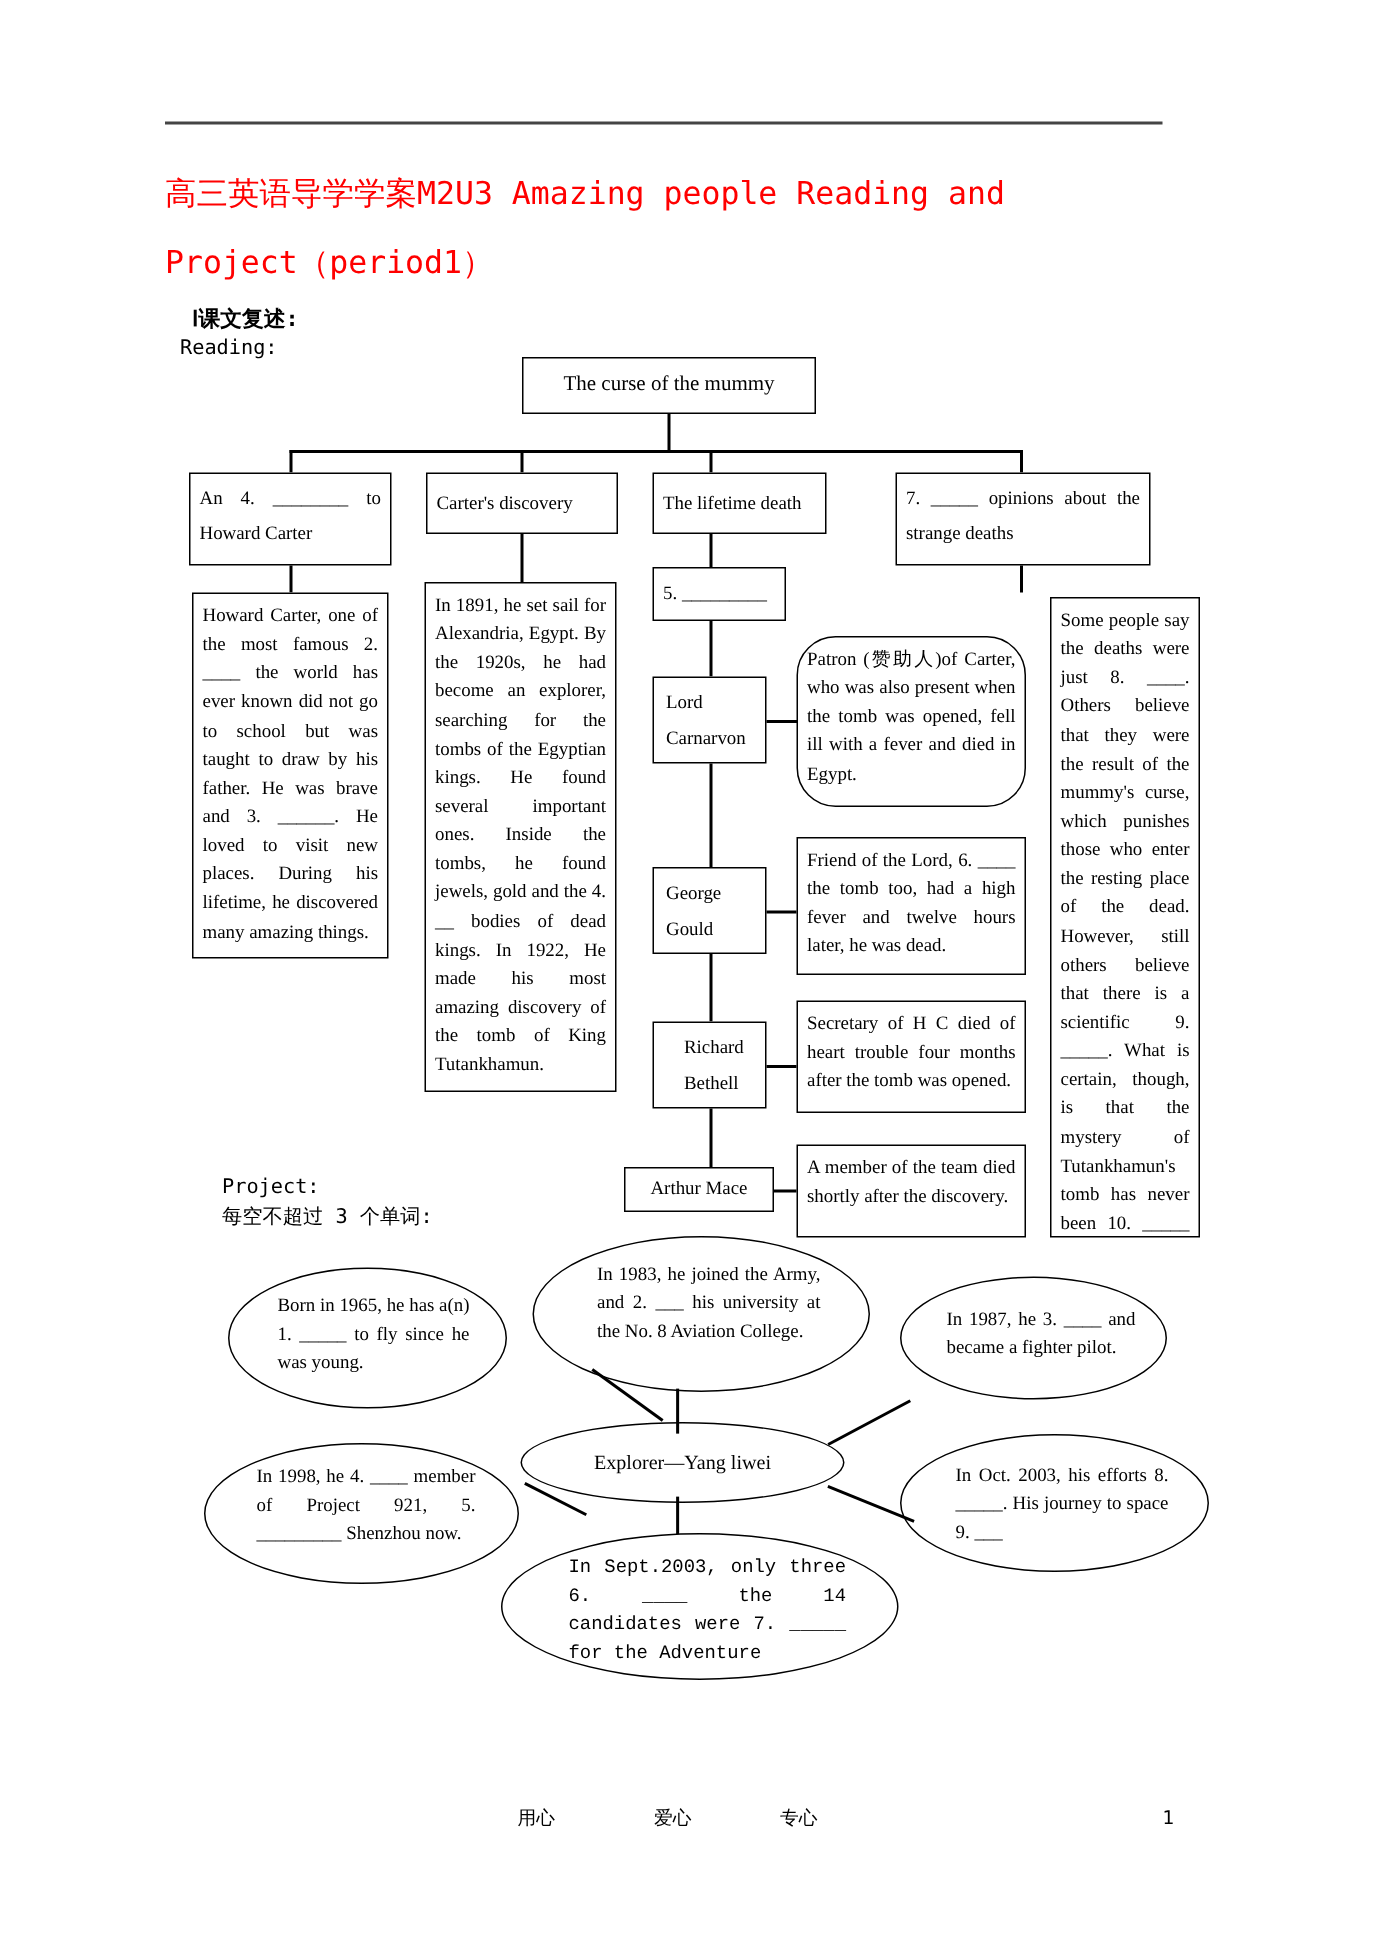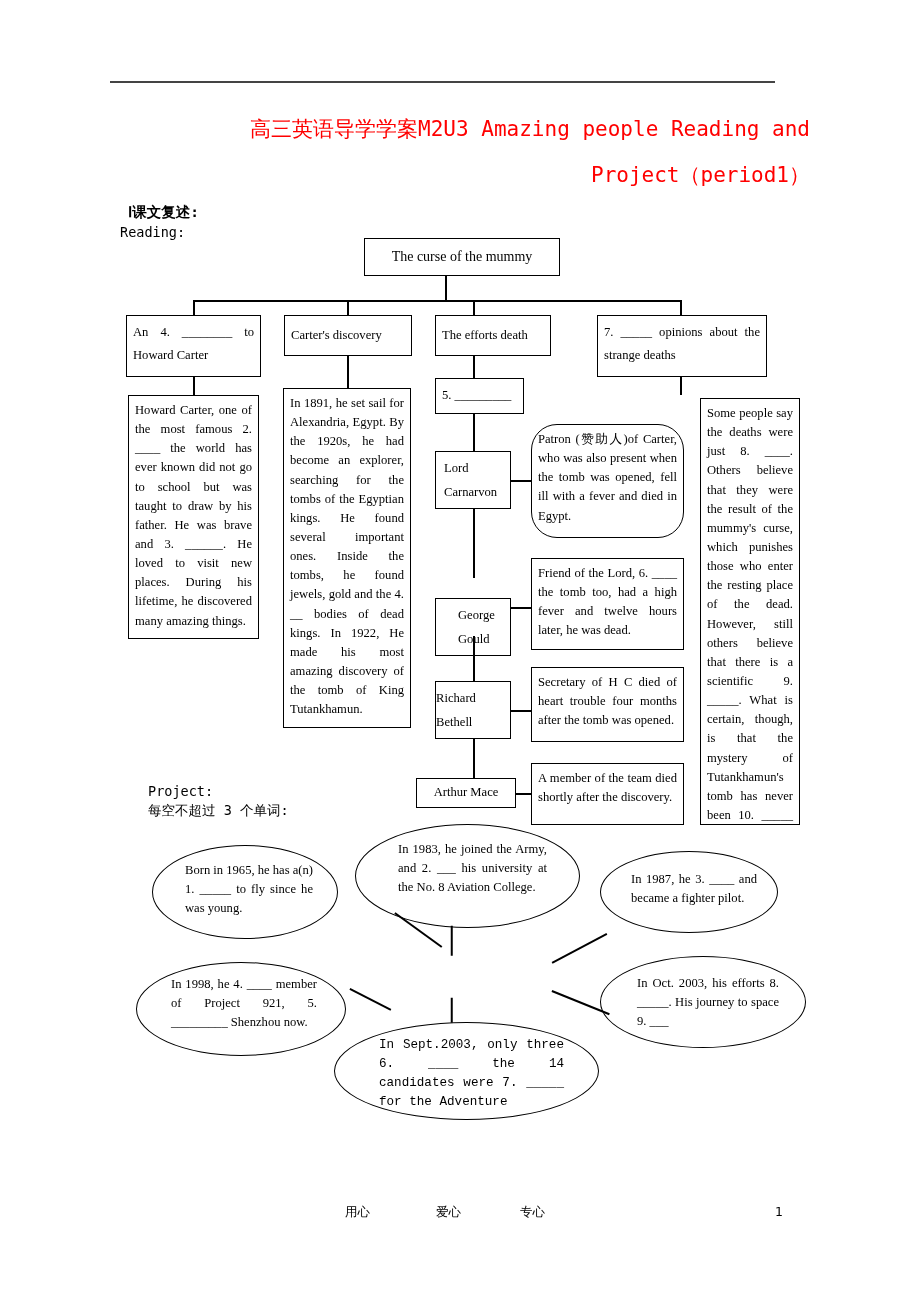--- a/index.html
+++ b/index.html
@@ -26,21 +26,21 @@
     top: 81px;
     width: 665px;
     height: 0;
     border-top: 2px solid #444444;
   }
   .doc-title {
     position: absolute;
     left: 110px;
     top: 106px;
     width: 700px;
-    text-align: right;
+    text-align: left;
     color: #ff0000;
     font-family: "DejaVu Sans Mono", monospace;
     font-size: 21px;
     line-height: 46px;
     font-weight: normal;
     letter-spacing: 0px;
   }
   .doc-title .l2 { display: block; }
 
   .sec-label {
@@ -135,55 +135,55 @@
   <div class="top-rule"></div>
 
   <div class="doc-title">
     <span>高三英语导学学案M2U3 Amazing people Reading and</span>
     <span class="l2">Project（period1）</span>
   </div>
 
   <div class="sec-label" style="left:128px; top:203px;">Ⅰ课文复述:</div>
   <div class="sec-sub" style="left:120px; top:224px;">Reading:</div>
 
-  <div class="nbox center" style="left:348px; top:238px; width:196px; height:38px; font-size:14px;margin-left:16px;">The curse of the mummy</div>
+  <div class="nbox center" style="left:348px; top:238px; width:196px; height:38px; font-size:14px;">The curse of the mummy</div>
 
   <div class="line vline" style="left:445px; top:276px; height:25px;"></div>
 
   <div class="line hline" style="left:193px; top:300px; width:488px;"></div>
 
   <div class="line vline" style="left:193px; top:300px; height:15px;"></div>
   <div class="line vline" style="left:347px; top:300px; height:15px;"></div>
   <div class="line vline" style="left:473px; top:300px; height:15px;"></div>
   <div class="line vline" style="left:680px; top:300px; height:15px;"></div>
 
   <div class="nbox" style="left:126px; top:315px; width:135px; height:62px; line-height:1.8;">An 4. ________ to Howard Carter</div>
   <div class="nbox midleft" style="left:284px; top:315px; width:128px; height:41px;">Carter's discovery</div>
-  <div class="nbox midleft" style="left:435px; top:315px; width:116px; height:41px;">The efforts death</div>
+  <div class="nbox midleft" style="left:435px; top:315px; width:116px; height:41px;">The lifetime death</div>
   <div class="nbox" style="left:597px; top:315px; width:170px; height:62px; line-height:1.8;">7. _____ opinions about the strange deaths</div>
 
   <div class="line vline" style="left:193px; top:377px; height:18px;"></div>
   <div class="line vline" style="left:347px; top:356px; height:32px;"></div>
   <div class="line vline" style="left:473px; top:356px; height:22px;"></div>
   <div class="line vline" style="left:680px; top:377px; height:18px;"></div>
 
   <div class="nbox topjust" style="left:128px; top:395px; width:131px; height:244px;">Howard Carter, one of the most famous 2. ____ the world has ever known did not go to school but was taught to draw by his father. He was brave and 3. ______. He loved to visit new places. During his lifetime, he discovered many amazing things.</div>
 
   <div class="nbox topjust" style="left:283px; top:388px; width:128px; height:340px;">In 1891, he set sail for Alexandria, Egypt. By the 1920s, he had become an explorer, searching for the tombs of the Egyptian kings. He found several important ones. Inside the tombs, he found jewels, gold and the 4. __ bodies of dead kings. In 1922, He made his most amazing discovery of the tomb of King Tutankhamun.</div>
 
   <div class="nbox midleft" style="left:435px; top:378px; width:89px; height:36px;">5. _________</div>
   <div class="line vline" style="left:473px; top:414px; height:37px;"></div>
 
   <div class="nbox" style="left:435px; top:451px; width:76px; height:58px; line-height:1.9; padding-left:8px;">Lord Carnarvon</div>
   <div class="line vline" style="left:473px; top:509px; height:69px;"></div>
 
-  <div class="nbox" style="left:435px; top:598px; width:76px; height:58px; line-height:1.9; padding-left:22px;">George Gould</div>
+  <div class="nbox" style="left:435px; top:578px; width:76px; height:58px; line-height:1.9; padding-left:8px;">George Gould</div>
   <div class="line vline" style="left:473px; top:636px; height:45px;"></div>
 
-  <div class="nbox" style="left:435px; top:681px; width:76px; height:58px; line-height:1.9; padding-left:0;">Richard Bethell</div>
+  <div class="nbox" style="left:435px; top:681px; width:76px; height:58px; line-height:1.9; padding-left:20px;">Richard Bethell</div>
   <div class="line vline" style="left:473px; top:739px; height:39px;"></div>
 
   <div class="nbox center" style="left:416px; top:778px; width:100px; height:30px;">Arthur Mace</div>
 
   <div class="line hline" style="left:511px; top:480px; width:22px;"></div>
   <div class="line hline" style="left:511px; top:607px; width:22px;"></div>
   <div class="line hline" style="left:511px; top:710px; width:22px;"></div>
   <div class="line hline" style="left:516px; top:793px; width:17px;"></div>
 
   <div class="nbox topjust" style="left:531px; top:424px; width:153px; height:114px;border-radius:26px;">Patron      (赞助人)of Carter, who was also present when the tomb was opened, fell ill with a fever and died in Egypt.</div>
@@ -212,20 +212,23 @@
   </div>
 
   <div class="ell" style="left:600px; top:851px; width:178px; height:82px;">
     <div class="etxt" style="left:30px; right:20px; top:18px;">In 1987, he 3. ____ and became a fighter pilot.</div>
   </div>
 
   <div class="ell" style="left:136px; top:962px; width:210px; height:94px;">
     <div class="etxt" style="left:34px; right:28px; top:12px;">In 1998, he 4. ____ member of Project 921, 5. _________ Shenzhou now.</div>
   </div>
 
+  <div class="ell ctr" style="left:347px; top:948px; width:216px; height:54px;">
+    <div class="etxt" style="left:10px; right:10px; top:16px;">Explorer—Yang liwei</div>
+  </div>
 
   <div class="ell" style="left:600px; top:956px; width:206px; height:92px;">
     <div class="etxt" style="left:36px; right:26px; top:17px;">In Oct. 2003, his efforts 8. _____. His journey to space 9. ___</div>
   </div>
 
   <div class="ell" style="left:334px; top:1022px; width:265px; height:98px;">
     <div class="etxt" style="left:44px; right:34px; top:13px;font-family:Liberation Mono, monospace;">In Sept.2003, only three 6. ____ the 14 candidates were 7. _____ for the Adventure</div>
   </div>
 
   <div class="footer">

